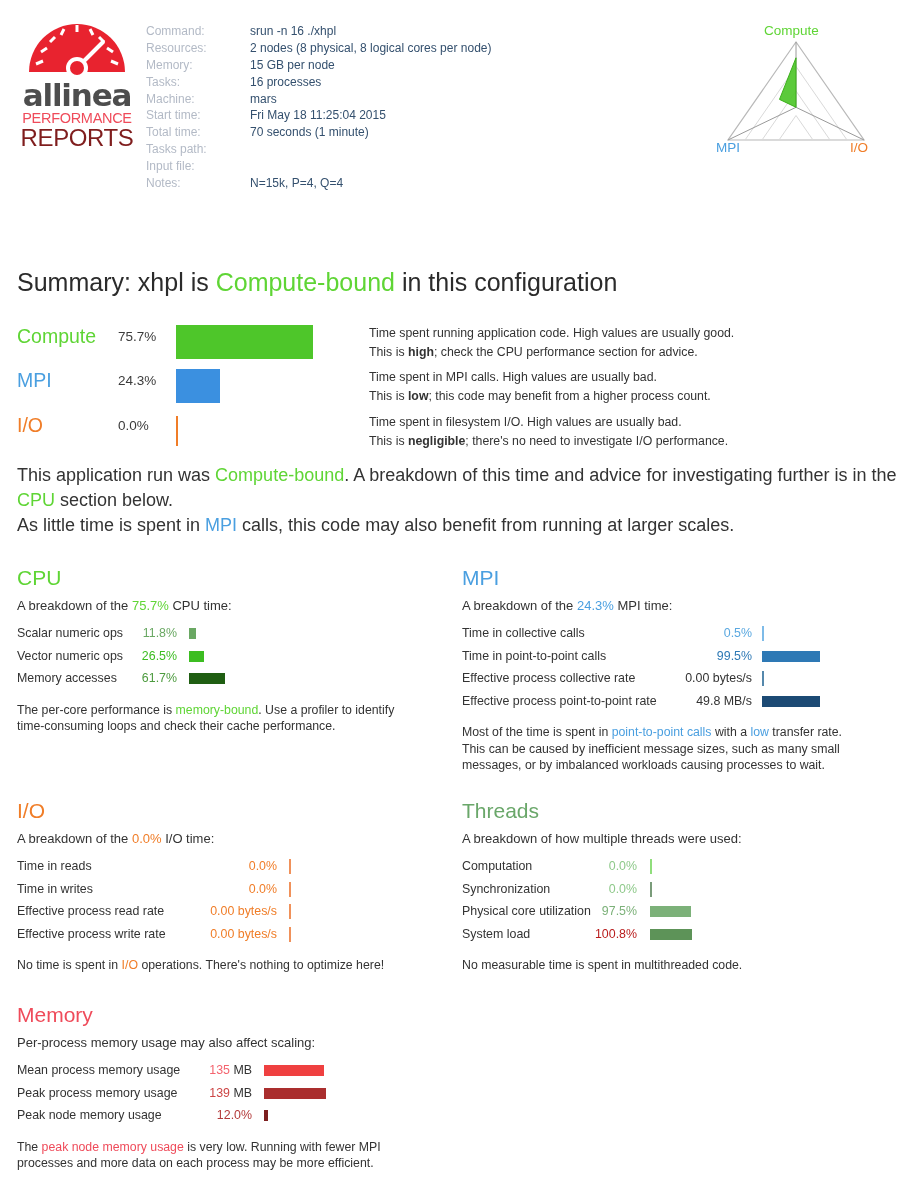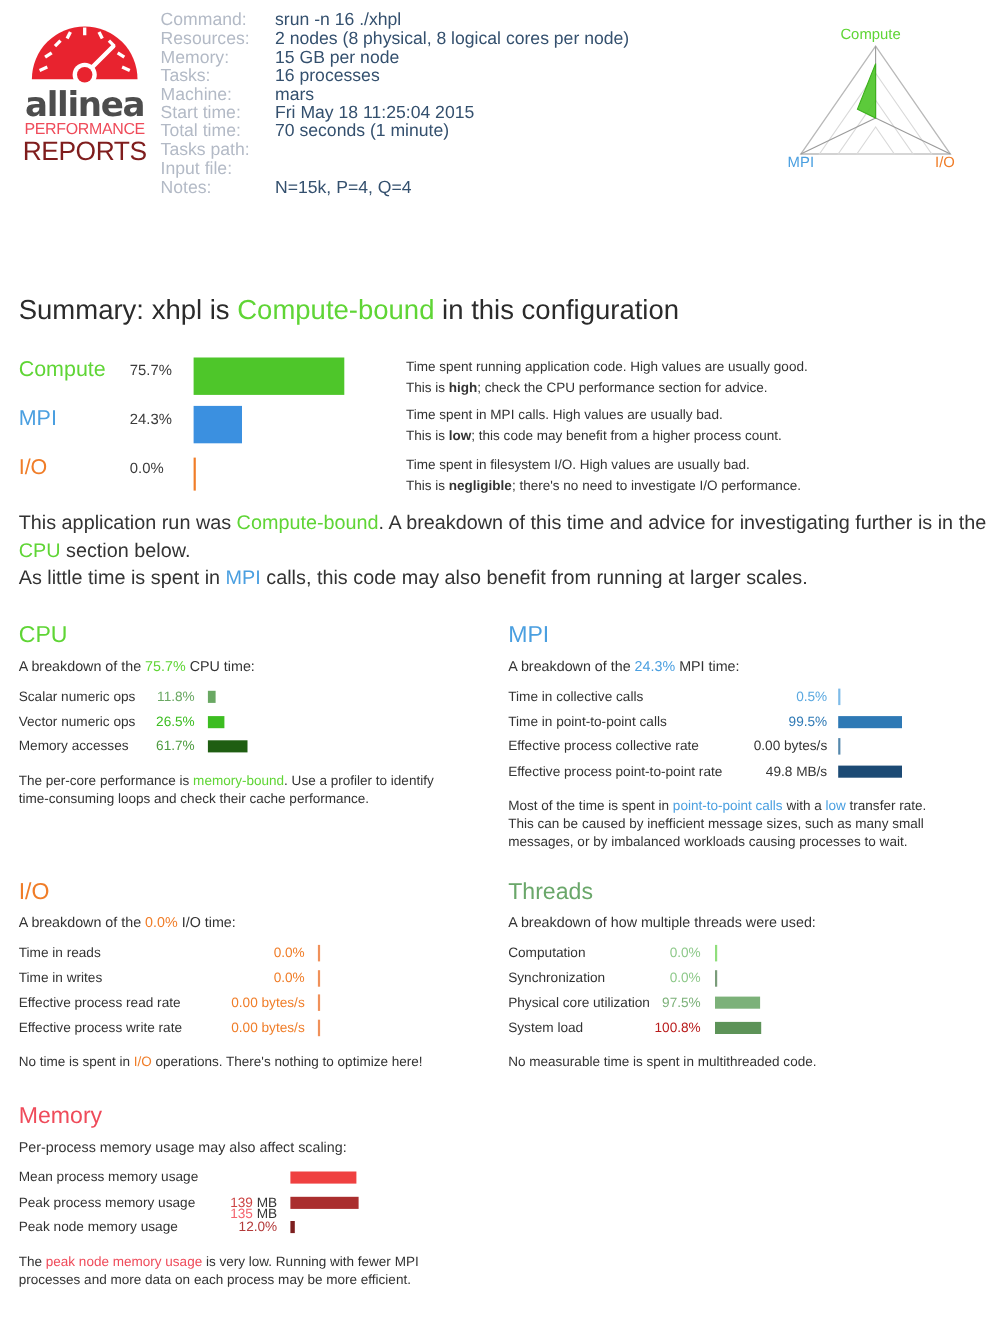--- a/index.html
+++ b/index.html
@@ -50,22 +50,22 @@
   .logo-reports {
     font-family: "Liberation Sans", sans-serif;
     font-size: 24px;
     letter-spacing: -0.4px;
     color: #7f1d1d;
     line-height: 24px;
   }
 
   .meta {
     position: absolute;
-    left: 146px; top: 11px;
-    font-size: 16px;
+    left: 146px; top: 23px;
+    font-size: 12px;
     line-height: 16.9px;
   }
   .meta-row { display: flex; height: 16.9px; }
   .meta-label {
     width: 104px;
     color: #b3bac6;
     flex: 0 0 104px;
   }
   .meta-value {
     color: #34506e;
@@ -426,21 +426,21 @@
     <span class="m-bar" id="thbar3" style="left: 188px; width: 42px; background: rgb(93, 147, 88);"></span>
   </div>
   <div class="sec-note">No measurable time is spent in multithreaded code.</div>
 </div>
 
 <div class="section" style="left:17px; top:1003px; width:420px;">
   <div class="sec-title c-mem">Memory</div>
   <div class="sec-sub">Per-process memory usage may also affect scaling:</div>
   <div class="metric">
     <span class="m-label">Mean process memory usage</span>
-    <span class="m-value" style="left:150px; width:85px;margin-top:33px;"><span style="color: rgb(244, 99, 110);">135</span><span class="m-unit"> MB</span></span>
+    <span class="m-value" style="left:150px; width:85px;"><span style="color: rgb(244, 99, 110);">135</span><span class="m-unit"> MB</span></span>
     <span class="m-bar" id="membar0" style="left: 247px; width: 60.14px; background: rgb(239, 64, 64);"></span>
   </div>
   <div class="metric">
     <span class="m-label">Peak process memory usage</span>
     <span class="m-value" style="left:150px; width:85px;"><span style="color: rgb(204, 68, 68);">139</span><span class="m-unit"> MB</span></span>
     <span class="m-bar" id="membar1" style="left: 247px; width: 62px; background: rgb(170, 46, 46);"></span>
   </div>
   <div class="metric">
     <span class="m-label">Peak node memory usage</span>
     <span class="m-value" style="left:150px; width:85px;"><span style="color: rgb(179, 58, 58);">12.0%</span><span class="m-unit"></span></span>

